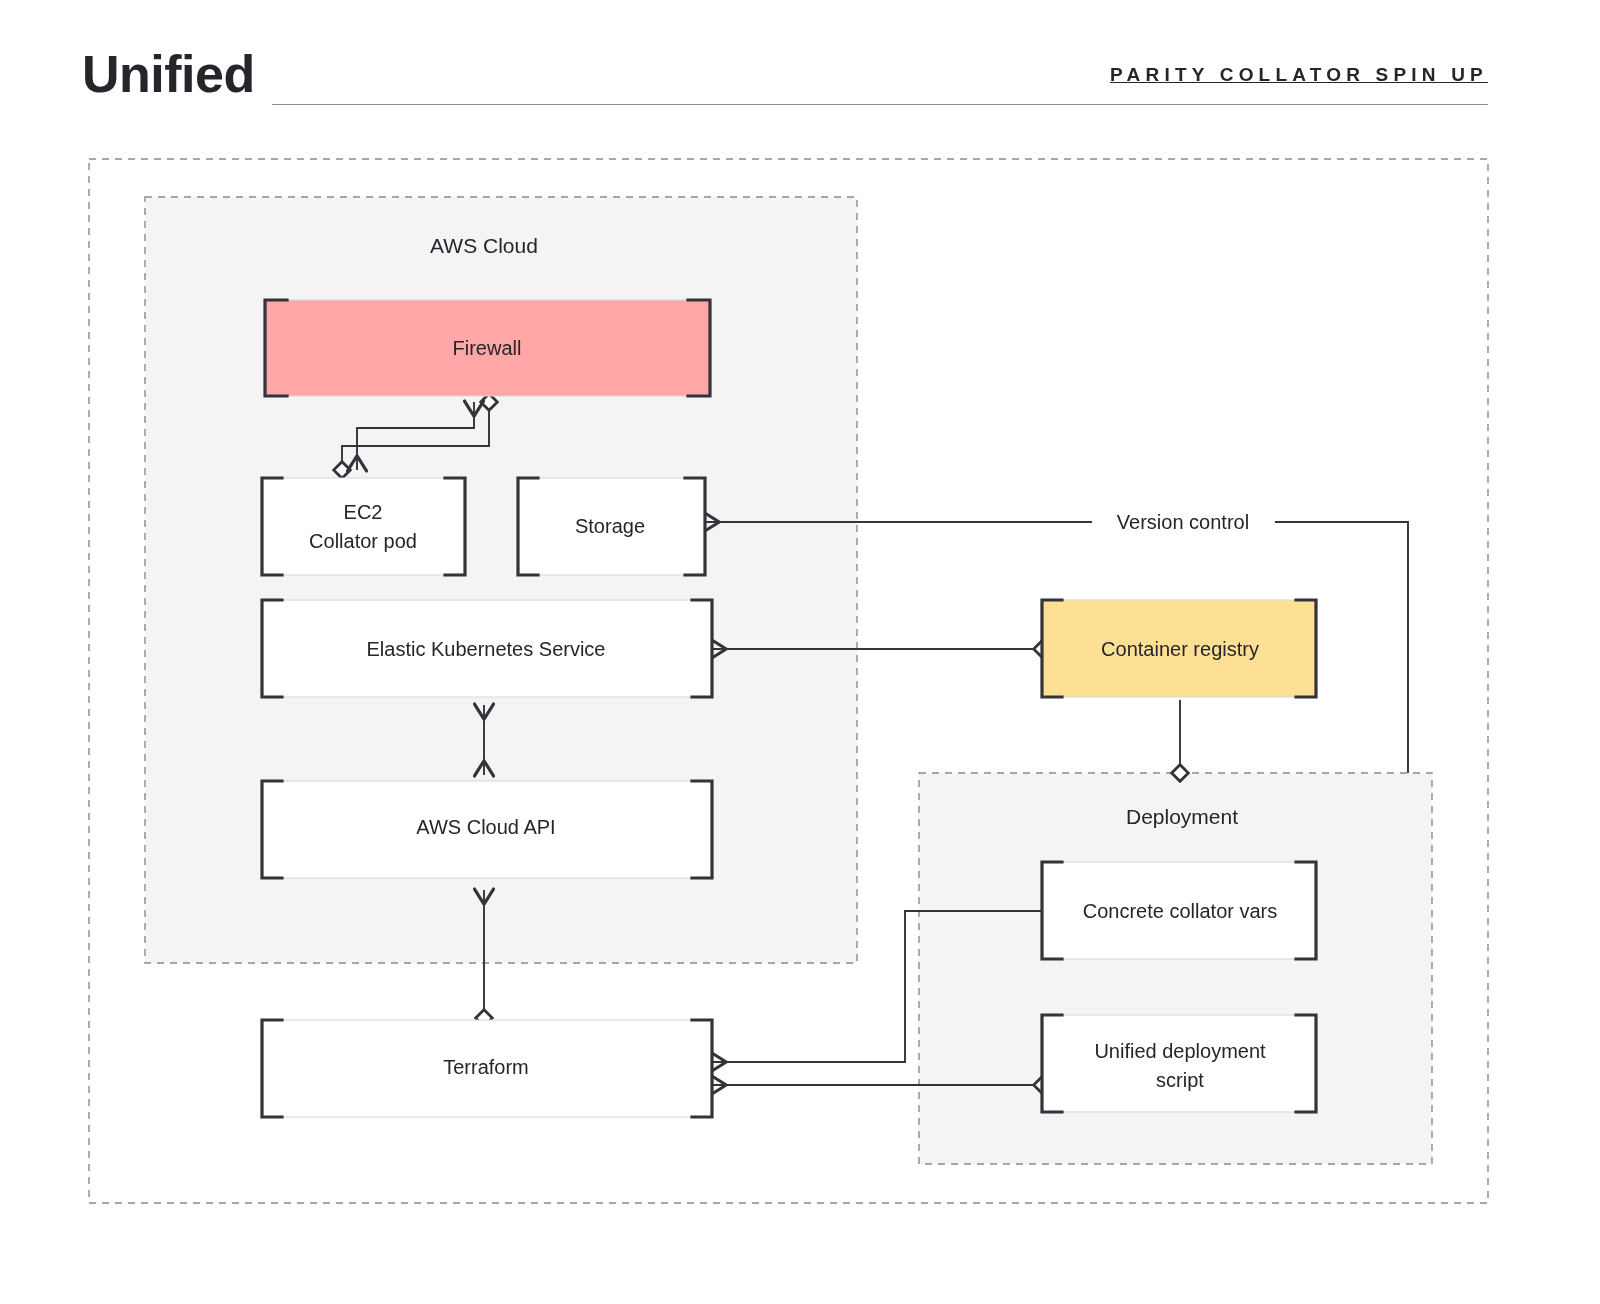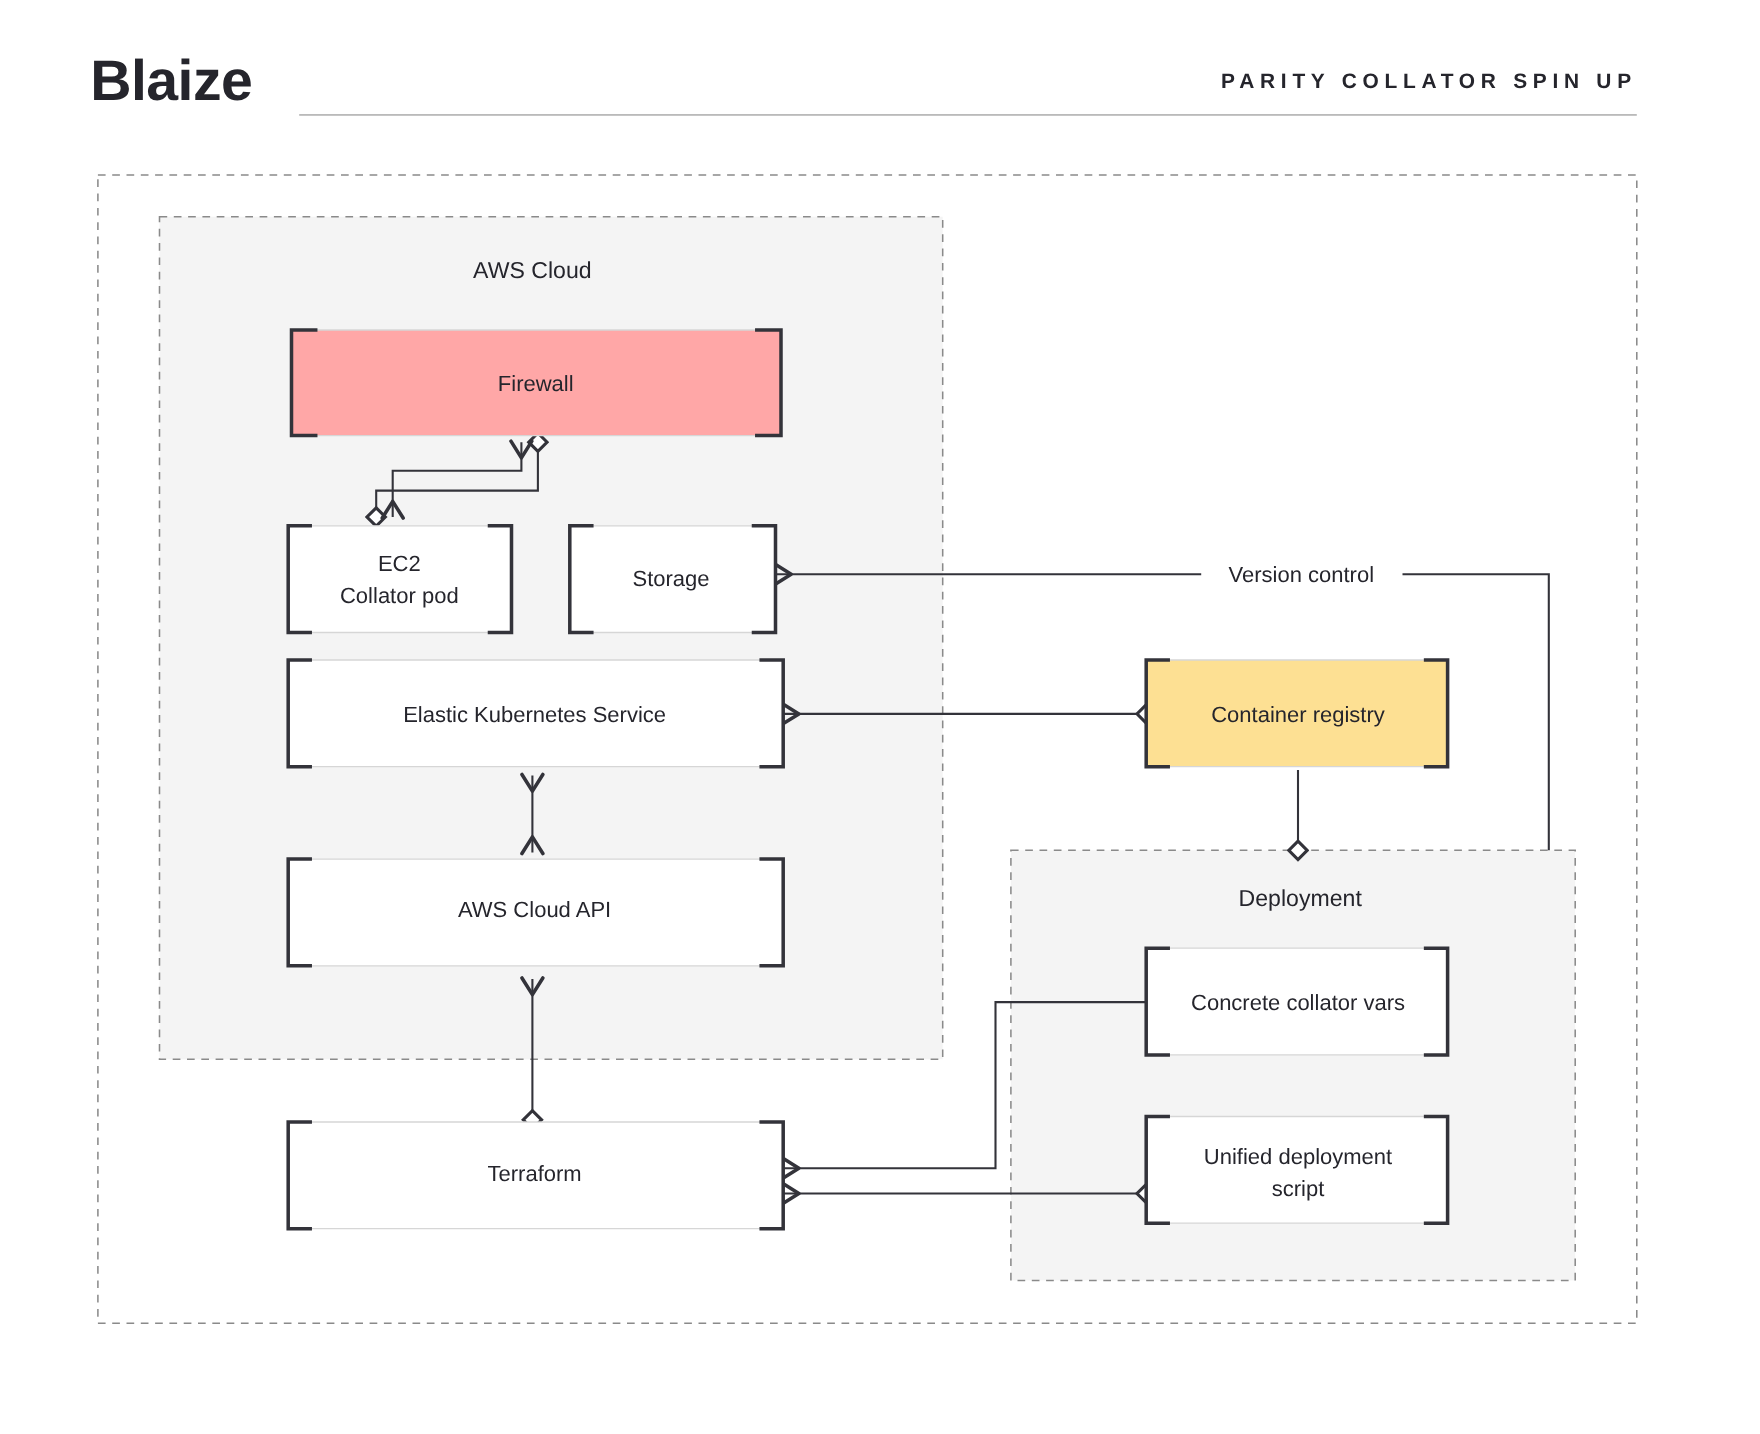--- a/index.html
+++ b/index.html
@@ -41,20 +41,21 @@
   }
   .header-title {
     position: absolute;
     right: 112px;
     top: 64px;
     font-size: 19px;
     font-weight: 600;
     letter-spacing: 5.2px;
     color: #25252c;
     white-space: nowrap;
+    text-decoration: underline;
   }
 
   
   #canvas {
     position: absolute;
     left: 0;
     top: 0;
     width: 1600px;
     height: 1304px;
   }
@@ -72,21 +73,21 @@
     font-family: "Liberation Sans", sans-serif;
     font-size: 20px;
     fill: #25252c;
   }
 </style>
 </head>
 <body>
 
 <div id="page">
 
-  <div class="brand">Blaize</div>
+  <div class="brand">Unified</div>
   <div class="header-rule"></div>
   <div class="header-title">PARITY COLLATOR SPIN UP</div>
 
   <svg id="canvas" viewBox="0 0 1600 1304" xmlns="http://www.w3.org/2000/svg">
 
     <defs>
       <marker id="arrowOpen" viewBox="0 0 12 12" refX="10.5" refY="6" markerWidth="12" markerHeight="12" orient="auto-start-reverse">
         <path d="M 11 1 L 3 6 L 11 11" fill="none" stroke="#33333a" stroke-width="1.7" stroke-linecap="round" stroke-linejoin="round"></path>
       </marker>
       <marker id="diamondOpen" viewBox="0 0 12 12" refX="6" refY="6" markerWidth="11" markerHeight="11" orient="auto">

